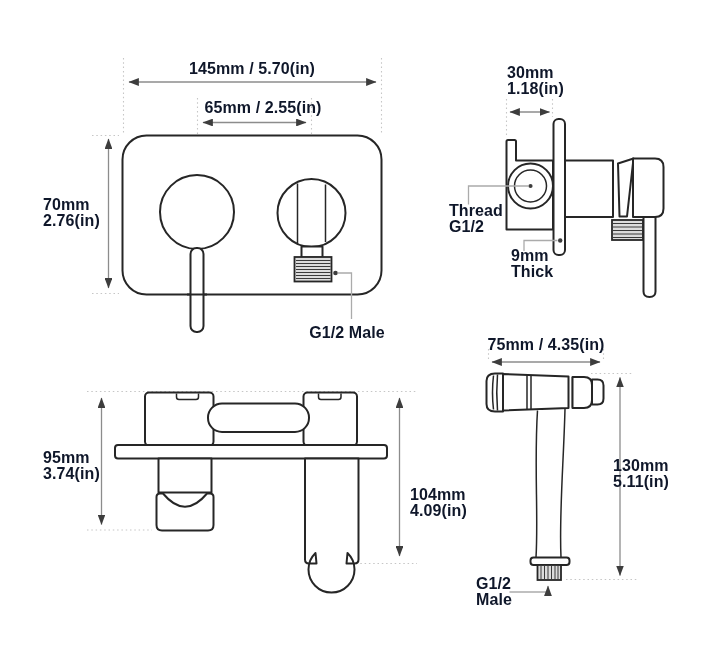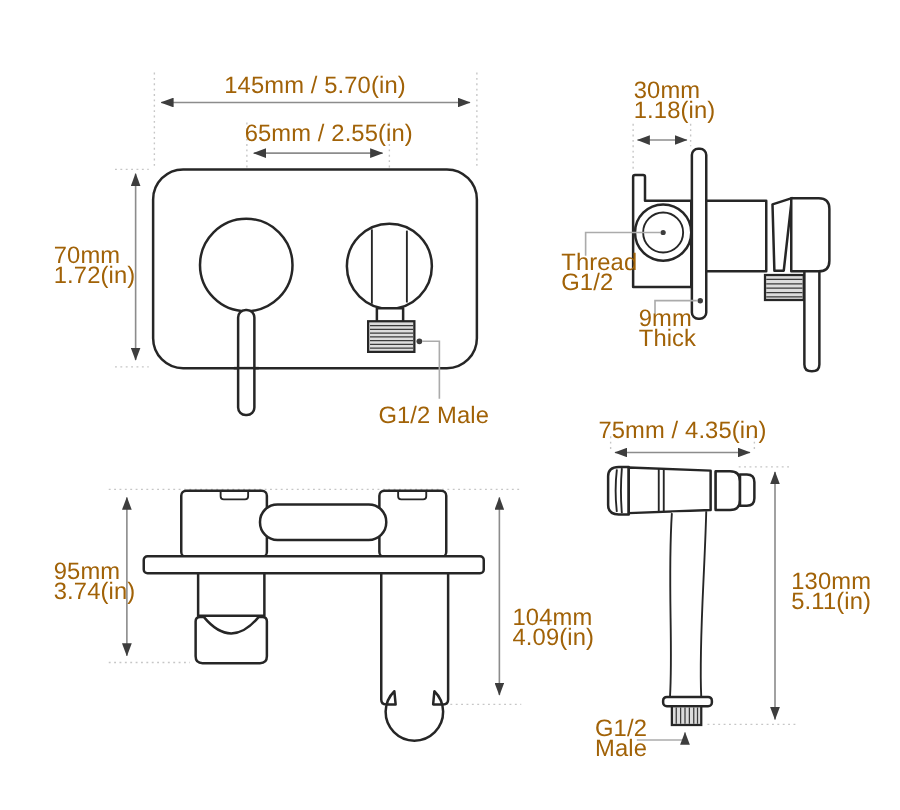--- a/index.html
+++ b/index.html
@@ -1,19 +1,19 @@
 <!DOCTYPE html>
 <html><head>
 <meta charset="utf-8">
 <style>
   html,body{margin:0;padding:0;background:#fff;}
   #stage{position:relative;width:720px;height:648px;background:#ffffff;overflow:hidden;
          font-family:"Liberation Sans",sans-serif;}
   svg{position:absolute;left:0;top:0;}
-  .lbl{position:absolute;font-size:19px;font-weight:400;color:#a16207;
+  .lbl{position:absolute;font-size:16px;font-weight:700;color:#0f172a;
        line-height:16px;white-space:pre-line;letter-spacing:.1px;}
   .ctr{transform:translateX(-50%);text-align:center;white-space:nowrap;}
   .outline{fill:#ffffff;stroke:#262626;stroke-width:2;stroke-linejoin:round;}
   .thin{fill:none;stroke:#262626;stroke-width:1.5;}
   .metal{fill:#dcdcdc;stroke:#262626;stroke-width:1.8;}
   .rib{stroke:#3a3a3a;stroke-width:1;}
   .dim{stroke:#8c8c8c;stroke-width:1.3;fill:none;}
   .dotted{stroke:#c6c6c6;stroke-width:1.1;stroke-dasharray:1.5 2.8;fill:none;}
   .leader{stroke:#ababab;stroke-width:1.3;fill:none;}
   .dot{fill:#3d3d3d;}
@@ -153,34 +153,34 @@
           <line x1="558" y1="566" x2="558" y2="579"></line>
     </g>
     <line class="leader" x1="509.5" y1="592" x2="548" y2="592"></line>
     <line class="leader" x1="548" y1="592" x2="548" y2="586" marker-end="url(#ah)"></line>
   </g>
 </svg>
 
 <div class="lbl ctr" style="left:252px;top:61px">145mm / 5.70(in)</div>
 <div class="lbl ctr" style="left:263px;top:100px">65mm / 2.55(in)</div>
 <div class="lbl" style="left:43px;top:197px">70mm
-1.72(in)</div>
+2.76(in)</div>
 <div class="lbl ctr" style="left:347px;top:325px">G1/2 Male</div>
 
 <div class="lbl" style="left:507px;top:65px">30mm
 1.18(in)</div>
 <div class="lbl" style="left:449px;top:203px">Thread
 G1/2</div>
 <div class="lbl" style="left:511px;top:248px">9mm
 Thick</div>
 
 <div class="lbl" style="left:43px;top:450px">95mm
 3.74(in)</div>
 <div class="lbl" style="left:410px;top:487px">104mm
 4.09(in)</div>
 
 <div class="lbl ctr" style="left:546px;top:337px">75mm / 4.35(in)</div>
-<div class="lbl" style="left:633px;top:458px">130mm
+<div class="lbl" style="left:613px;top:458px">130mm
 5.11(in)</div>
 <div class="lbl" style="left:476px;top:576px">G1/2
 Male</div>
 
 </div>
 
 </body></html>

